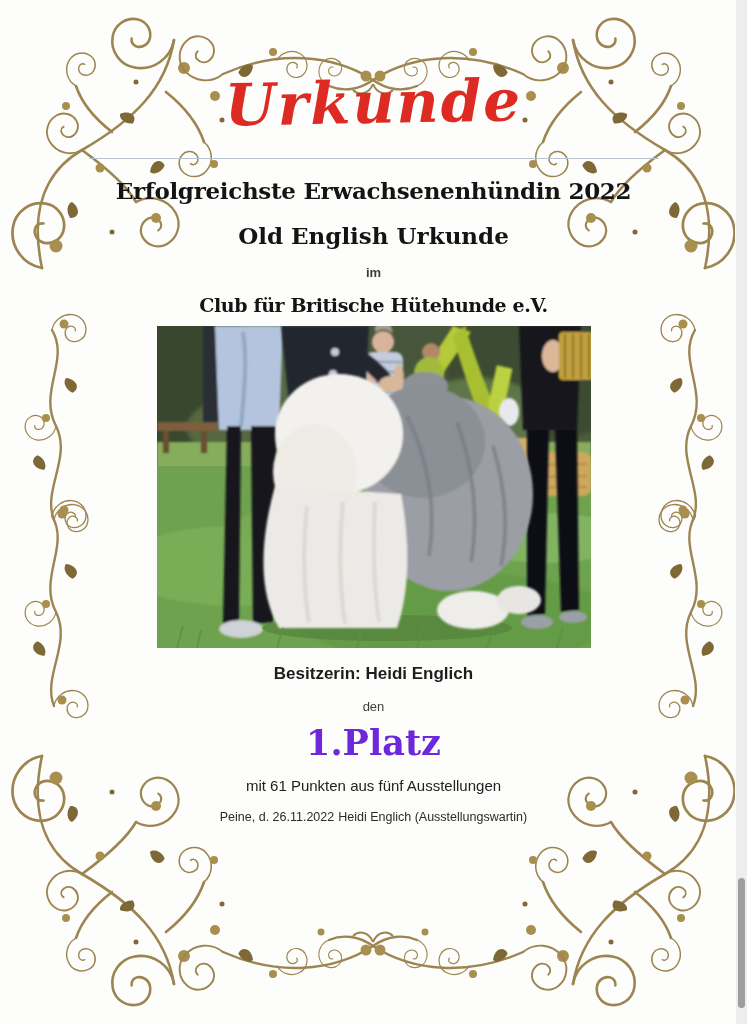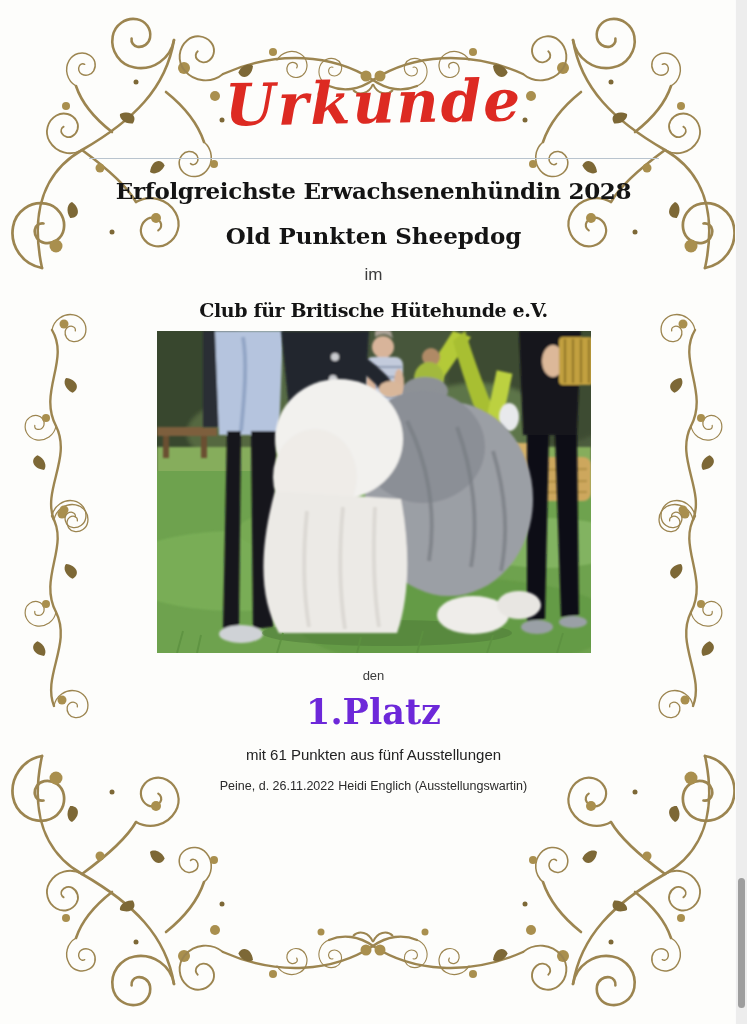--- a/index.html
+++ b/index.html
@@ -13,21 +13,21 @@
   .title{
     margin-top:72px;font-family:"DejaVu Serif",serif;font-style:italic;font-weight:700;
     font-size:58px;line-height:1.1;color:#dd2a22;letter-spacing:2px;transform:rotate(-1deg);
   }
   .divider{width:570px;height:1px;background:#b9c4ce;margin-top:22px;}
   .h1{
     margin-top:18px;font-family:"DejaVu Serif",serif;font-weight:700;font-size:23px;
     letter-spacing:-0.3px;color:#141414;
   }
   .h2{margin-top:18px;font-family:"DejaVu Serif",serif;font-weight:700;font-size:23px;color:#141414;}
-  .small-connector{margin-top:16px;font-size:17px;color:#3c3c3c;}
+  .small-connector{margin-top:16px;font-size:13px;color:#3c3c3c;font-weight:bold;}
   .club{margin-top:14px;font-family:"DejaVu Serif",serif;font-weight:700;font-size:19px;letter-spacing:-0.4px;color:#141414;}
   .group{margin-top:13px;font-family:"DejaVu Serif",serif;font-weight:700;font-size:17px;letter-spacing:-0.3px;color:#141414;}
   .photo{margin-top:10px;width:434px;height:322px;display:block;}
   .dogname{
     margin-top:9px;font-family:"DejaVu Serif",serif;font-weight:700;font-size:25px;
     letter-spacing:-0.5px;white-space:nowrap;color:#101010;
   }
   .owner{margin-top:16px;font-weight:700;font-size:17px;color:#1d1d1d;}
   .den{margin-top:15px;font-size:13px;color:#3c3c3c;}
   .award{margin-top:8px;font-family:"DejaVu Serif",serif;font-weight:700;font-size:35px;color:#6d28d9;}
@@ -126,22 +126,22 @@
     <use href="#vine" transform="translate(695,330) scale(-1,1)"></use>
     <use href="#vine" transform="translate(695,516) scale(-1,1)"></use>
   </svg>
 
   <div class="content">
 
     <div class="title">Urkunde</div>
 
     <div class="divider"></div>
 
-    <div class="h1">Erfolgreichste Erwachsenenhündin 2028</div>
-    <div class="h2">Old Punkten Sheepdog</div>
+    <div class="h1">Erfolgreichste Erwachsenenhündin 2022</div>
+    <div class="h2">Old English Urkunde</div>
 
     <div class="small-connector">im</div>
 
     <div class="club">Club für Britische Hütehunde e.V.</div>
 
     <svg class="photo" viewBox="0 0 434 322" xmlns="http://www.w3.org/2000/svg">
       <defs>
         <filter id="soft2">
             <feGaussianBlur stdDeviation="2.2"></feGaussianBlur>
           </filter>
@@ -282,20 +282,21 @@
           </g>
         </g>
 
         <g stroke="#5c9140" stroke-width="2" opacity="0.8">
           <path d="M20,322 L26,300 M40,322 L44,304 M120,322 L126,302 M200,322 L204,306 M260,322 L266,300 M330,322 L336,304 M400,322 L406,302"></path>
         </g>
       </g>
     </svg>
 
 
+    <div class="owner">Besitzerin: Heidi Englich</div>
 
     <div class="den">den</div>
 
     <div class="award">1.Platz</div>
 
     <div class="points">mit 61 Punkten aus fünf Ausstellungen</div>
 
     <div class="footer">
       <span>Peine, d. 26.11.2022</span>
       <span>Heidi Englich (Ausstellungswartin)</span>

